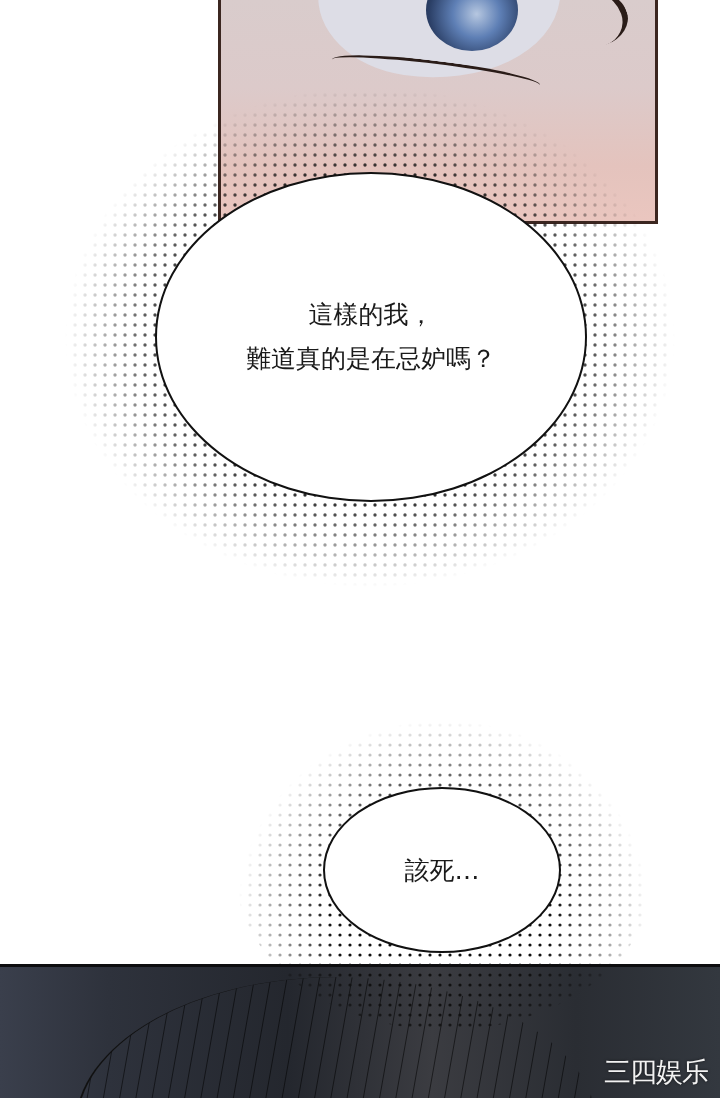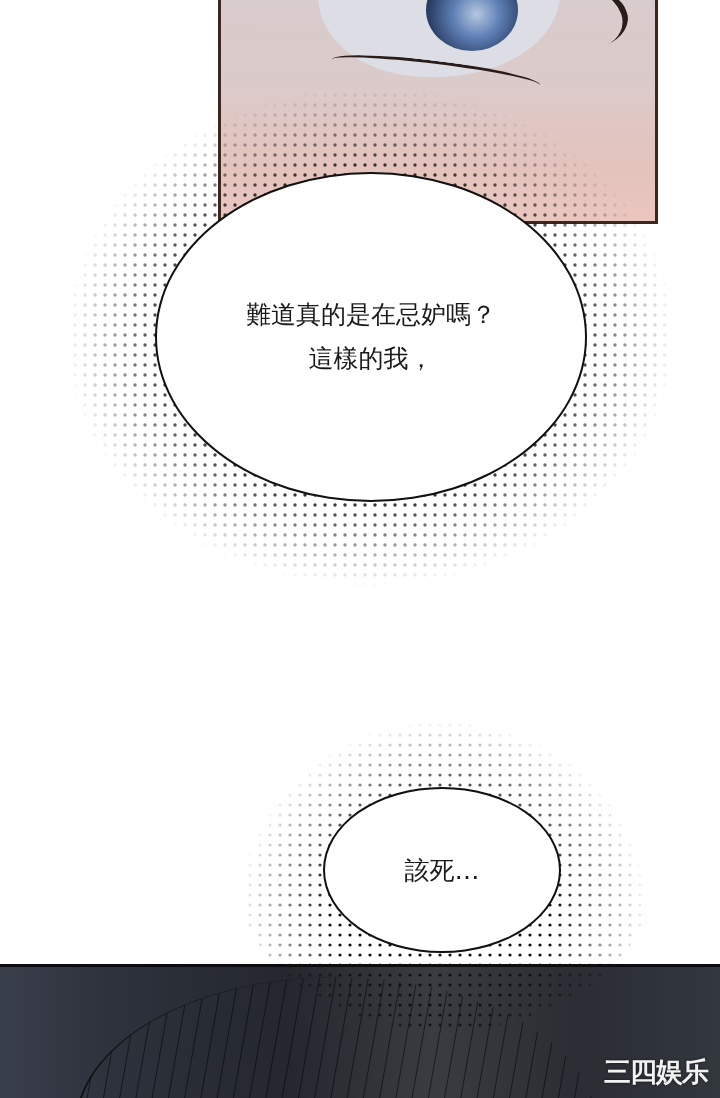--- a/index.html
+++ b/index.html
@@ -40,21 +40,21 @@
     position:absolute; left:0; top:964px; width:720px; height:134px;
     background:linear-gradient(90deg,#3a3f4c 0%,#2e323c 15%,#24272e 40%,#3b3c41 60%,#2a2d33 80%,#33383f 100%);
     border-top:3px solid #0d0d0f; box-sizing:border-box; overflow:hidden;
   }
   .hair-shape {
     position:absolute; left:75px; top:10px; width:520px; height:300px; border-radius:50%;
     background:repeating-linear-gradient(100deg,rgba(0,0,0,0.0) 0px,rgba(0,0,0,0.0) 14px,rgba(0,0,0,0.55) 15px,rgba(0,0,0,0.0) 16px);
     border-left:2px solid #111;
   }
   .watermark {
-    position:absolute; right:12px; bottom:8px; font-size:27px; font-weight:bold; color:#f2f2f2;
+    position:absolute; right:12px; bottom:8px; font-size:27px; font-weight:normal; color:#f2f2f2;
     letter-spacing:-1px; text-shadow:0 0 3px rgba(0,0,0,0.6);
   }
   .line { display:block; }
 </style>
 </head>
 <body>
 
 <div class="panel-top">
   <div class="eye-white"></div>
   <div class="iris"></div>
@@ -73,22 +73,22 @@
     </radialGradient>
     <mask id="mask1">
       <ellipse cx="310" cy="257" rx="305" ry="250" fill="url(#fade1)"></ellipse>
     </mask>
   </defs>
   <ellipse cx="310" cy="257" rx="305" ry="250" fill="url(#dots1)" mask="url(#mask1)"></ellipse>
 </svg>
 
 <div class="bubble bubble-1">
   <div>
+    <span class="line">這樣的我，</span>
     <span class="line">難道真的是在忌妒嗎？</span>
-    <span class="line">這樣的我，</span>
   </div>
 </div>
 
 <div class="panel-bottom">
   <div class="hair-shape"></div>
   <div class="watermark">三四娱乐</div>
 </div>
 
 <svg class="halo" style="left:235px;top:710px;width:420px;height:320px;" viewBox="0 0 420 320">
   <defs>

